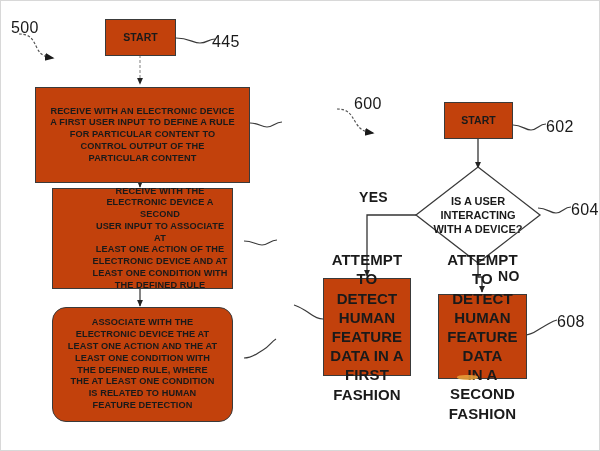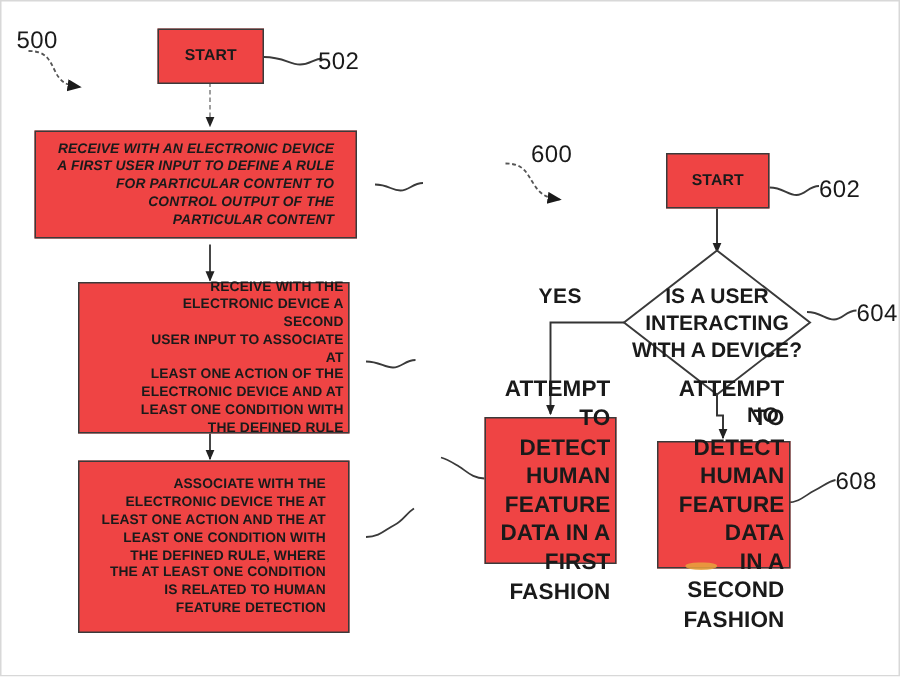--- a/index.html
+++ b/index.html
@@ -22,25 +22,25 @@
     position: absolute;
     left: 0;
     top: 0;
     width: 600px;
     height: 451px;
   }
   .node {
     position: absolute;
     box-sizing: border-box;
     border: 1.4px solid #3a3a3a;
-    background: #ef4444;
+    background: #c2410c;
     display: flex;
     align-items: center;
     justify-content: center;
-    text-align: right;
+    text-align: center;
     color: #1a1a1a;
     letter-spacing: 0.1px;
     line-height: 1.28;
     z-index: 3;
   }
   .node-text {
     display: block;
     white-space: pre-line;
     padding: 0 3px;
   }
@@ -63,21 +63,21 @@
   .diamond-label {
     position: absolute;
     left: 0;
     top: 0;
     width: 100%;
     height: 100%;
     display: flex;
     align-items: center;
     justify-content: center;
     text-align: center;
-    font-size: 14px;
+    font-size: 11px;
     font-weight: 600;
     color: #1a1a1a;
     line-height: 1.3;
     white-space: pre-line;
   }
   .ref {
     position: absolute;
     font-size: 16px;
     color: #1a1a1a;
     font-weight: 400;
@@ -147,39 +147,39 @@
 
     <path d="M322,318 C314,318 310,313 305,310 C300,307 297,305 293,304" fill="none" stroke="#3a3a3a" stroke-width="1.2"></path>
 
     <path d="M524,334 C532,334 536,329 542,326 C548,323 551,320 556,319" fill="none" stroke="#3a3a3a" stroke-width="1.2"></path>
   </svg>
 
   <div class="node terminal" style="left:104px; top:18px; width:71px; height:37px;">
     <span class="node-text">START</span>
   </div>
 
-  <div class="node process" style="left:22px; top:86px; width:215px; height:72px;font-style:italic;">
+  <div class="node process" style="left:34px; top:86px; width:215px; height:96px;">
     <span class="node-text">RECEIVE WITH AN ELECTRONIC DEVICE
 A FIRST USER INPUT TO DEFINE A RULE
 FOR PARTICULAR CONTENT TO
 CONTROL OUTPUT OF THE
 PARTICULAR CONTENT</span>
   </div>
 
   <div class="node process" style="left:51px; top:187px; width:181px; height:101px;padding-left:35px;">
     <span class="node-text">RECEIVE WITH THE
 ELECTRONIC DEVICE A SECOND
 USER INPUT TO ASSOCIATE AT
 LEAST ONE ACTION OF THE
 ELECTRONIC DEVICE AND AT
 LEAST ONE CONDITION WITH
 THE DEFINED RULE</span>
   </div>
 
-  <div class="node process" style="left:51px; top:306px; width:181px; height:115px;">
+  <div class="node process" style="left:51px; top:306px; width:181px; height:115px;border-radius:14px;">
     <span class="node-text">ASSOCIATE WITH THE
 ELECTRONIC DEVICE THE AT
 LEAST ONE ACTION AND THE AT
 LEAST ONE CONDITION WITH
 THE DEFINED RULE, WHERE
 THE AT LEAST ONE CONDITION
 IS RELATED TO HUMAN
 FEATURE DETECTION</span>
   </div>
 
@@ -209,21 +209,21 @@
 HUMAN
 FEATURE DATA
 IN A SECOND
 FASHION</span>
   </div>
 
   <div class="artifact" style="left:456px; top:374px; width:21px; height:5px;"></div>
 
   <div class="ref" style="left:10px; top:18px;">500</div>
 
-  <div class="ref" style="left:211px; top:32px;">502</div>
+  <div class="ref" style="left:211px; top:32px;">445</div>
 
   <div class="ref" style="left:327px; top:94px;margin-left:26px;">600</div>
 
   <div class="ref" style="left:545px; top:117px;">602</div>
 
   <div class="ref" style="left:570px; top:200px;">604</div>
 
   <div class="ref" style="left:556px; top:312px;">608</div>
 
   <div class="edge-label" style="left:358px; top:188px;">YES</div>

